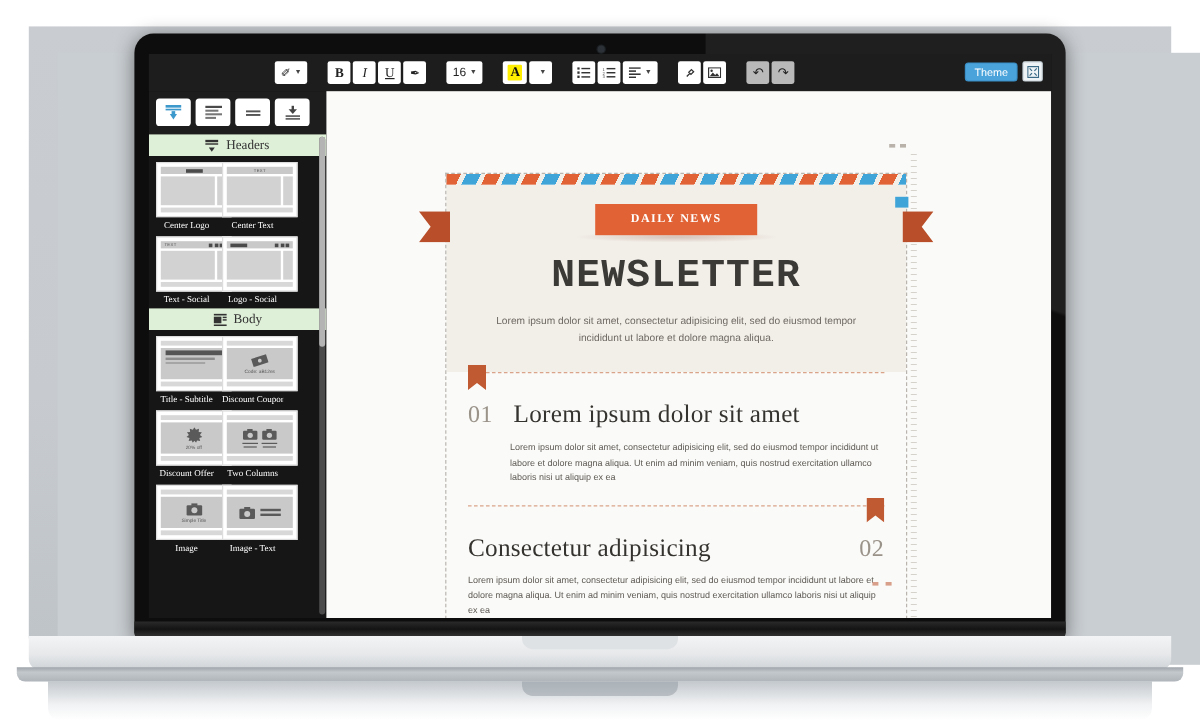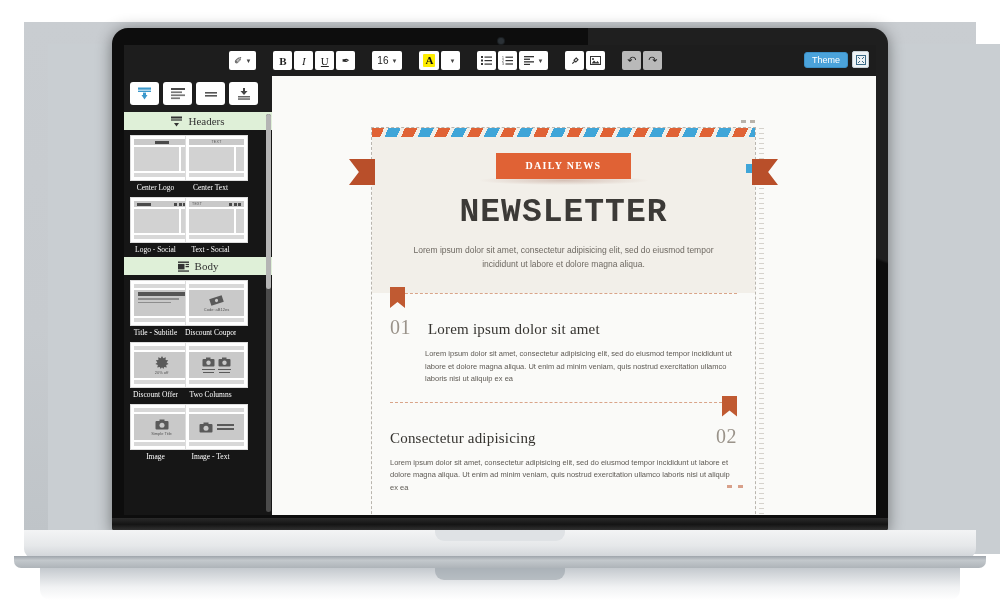--- a/index.html
+++ b/index.html
@@ -173,21 +173,21 @@
   }
 
   
   #canvas-area {
     position: absolute; left: 148px; top: 31px;
     width: 604px; height: 439px;
     background: #fafaf8;
     overflow: hidden;
   }
   #newsletter {
-    position: absolute; left: 100px; top: 52px;
+    position: absolute; left: 100px; top: 69px;
     width: 383px; height: 420px;
     background: #fafaf8;
     outline: 1px dashed #b9b5ae;
   }
 
   
   #airmail-stripe {
     height: 9px;
     background:
       repeating-linear-gradient(115deg,
@@ -249,21 +249,21 @@
   .flag.r { right: 18px; }
 
   .art-head { display: flex; align-items: baseline; gap: 17px; padding-top: 22px; text-align: right; }
   .art-head.rev { justify-content: space-between; }
   .art-num {
     font-family: "Liberation Serif", serif;
     font-size: 20px; color: #9a938a; letter-spacing: .5px;
   }
   .art-title {
     font-family: "Liberation Serif", serif;
-    font-size: 15px; color: #35332f; letter-spacing: .2px;
+    font-size: 21px; color: #35332f; letter-spacing: .2px;
   }
   .art-body {
     font-size: 7.5px; color: #5e5a54; line-height: 12.5px;
     margin-top: 9px;
     font-family: "Liberation Sans", sans-serif;
   }
   .art-body.ind { padding-left: 35px; }
 
   #cta-wrap { text-align: center; padding: 21px 0 24px 0; }
 
@@ -514,53 +514,53 @@
                   <div class="side"></div>
                 </div>
               <div class="r-foot"></div>
             </div>
             <div class="sb-label">Center Text</div>
           </div>
 
           <div class="sb-card">
             <div class="sb-thumb">
               <div class="r-bar left">
+                <span class="txt">TEXT</span>
+                <span class="dots">
+                    <i></i>
+                    <i></i>
+                    <i></i>
+                  </span>
+              </div>
+              <div class="r-body">
+                  <div class="main"></div>
+                  <div class="side"></div>
+                </div>
+              <div class="r-foot"></div>
+            </div>
+            <div class="sb-label">Text - Social</div>
+          </div>
+
+          <div class="sb-card">
+            <div class="sb-thumb">
+              <div class="r-bar left">
                 <i class="pill"></i>
                 <span class="dots">
                     <i></i>
                     <i></i>
                     <i></i>
                   </span>
               </div>
               <div class="r-body">
                   <div class="main"></div>
                   <div class="side"></div>
                 </div>
               <div class="r-foot"></div>
             </div>
             <div class="sb-label">Logo - Social</div>
-          </div>
-
-          <div class="sb-card">
-            <div class="sb-thumb">
-              <div class="r-bar left">
-                <span class="txt">TEXT</span>
-                <span class="dots">
-                    <i></i>
-                    <i></i>
-                    <i></i>
-                  </span>
-              </div>
-              <div class="r-body">
-                  <div class="main"></div>
-                  <div class="side"></div>
-                </div>
-              <div class="r-foot"></div>
-            </div>
-            <div class="sb-label">Text - Social</div>
           </div>
         </div>
 
         <div class="sb-section">
           <svg width="11" height="11" viewBox="0 0 11 11">
             <rect x="0" y="0.5" width="11" height="1.4" fill="#333"></rect>
             <rect x="0" y="2.9" width="6.5" height="5.5" fill="#333"></rect>
             <rect x="7.6" y="2.9" width="3.4" height="1.2" fill="#333"></rect>
             <rect x="7.6" y="5" width="3.4" height="1.2" fill="#333"></rect>
             <rect x="0" y="9.4" width="11" height="1.3" fill="#333"></rect>

